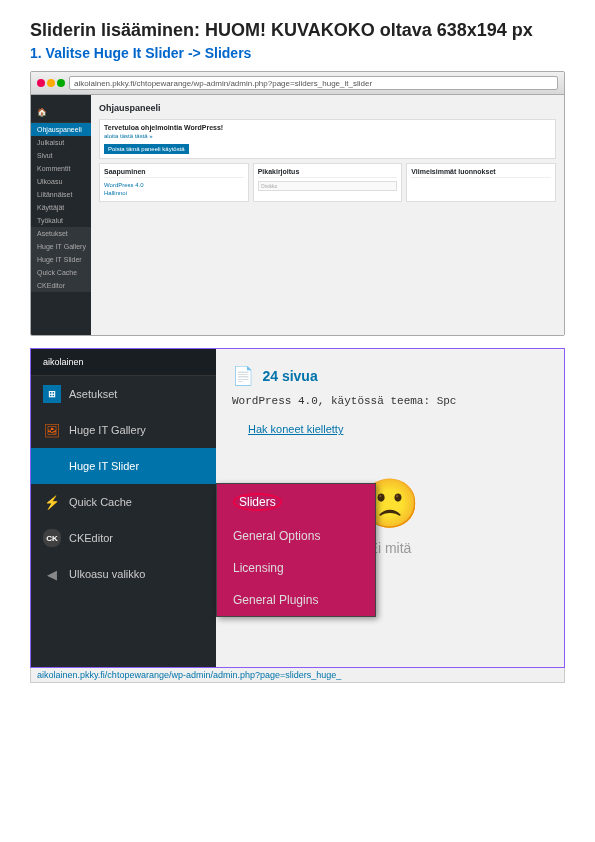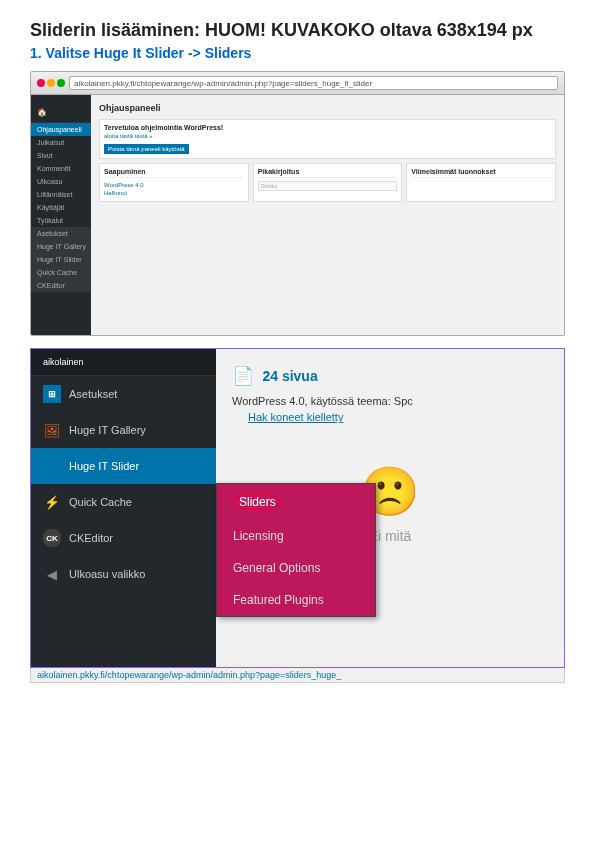--- a/index.html
+++ b/index.html
@@ -266,21 +266,22 @@
       color: #0073aa;
     }
     .page-count {
       font-size: 14px;
       color: #0073aa;
       font-weight: bold;
     }
     .wp-info-text {
       font-size: 11px;
       color: #333;
-      margin-bottom: 4px;
+      margin-bottom: 16px;
+      font-family: Liberation Mono, monospace;
     }
     .wp-info-link {
       color: #0073aa;
       text-decoration: underline;
       font-size: 11px;
       padding-left: 16px;
     }
 
     .empty-state {
       display: flex;
@@ -406,23 +407,23 @@
     <div class="zoomed-sidebar-item">
       <div class="sidebar-icon hidden">◀</div>
       <span>Ulkoasu valikko</span>
     </div>
   </div>
 
   <div class="dropdown-menu">
     <div class="dropdown-item sliders-item highlighted">
       <span class="sliders-circle">Sliders</span>
     </div>
+    <div class="dropdown-item">General Options</div>
     <div class="dropdown-item">Licensing</div>
-    <div class="dropdown-item">General Options</div>
-    <div class="dropdown-item">Featured Plugins</div>
+    <div class="dropdown-item">General Plugins</div>
   </div>
 
   <div class="zoomed-main">
     <div class="zoomed-main-header">
       <span class="page-icon">📄</span>
       <span class="page-count">24 sivua</span>
     </div>
     <div class="wp-info-text">WordPress 4.0, käytössä teema: Spc</div>
     <div class="wp-info-link">Hak koneet kielletty</div>
 

